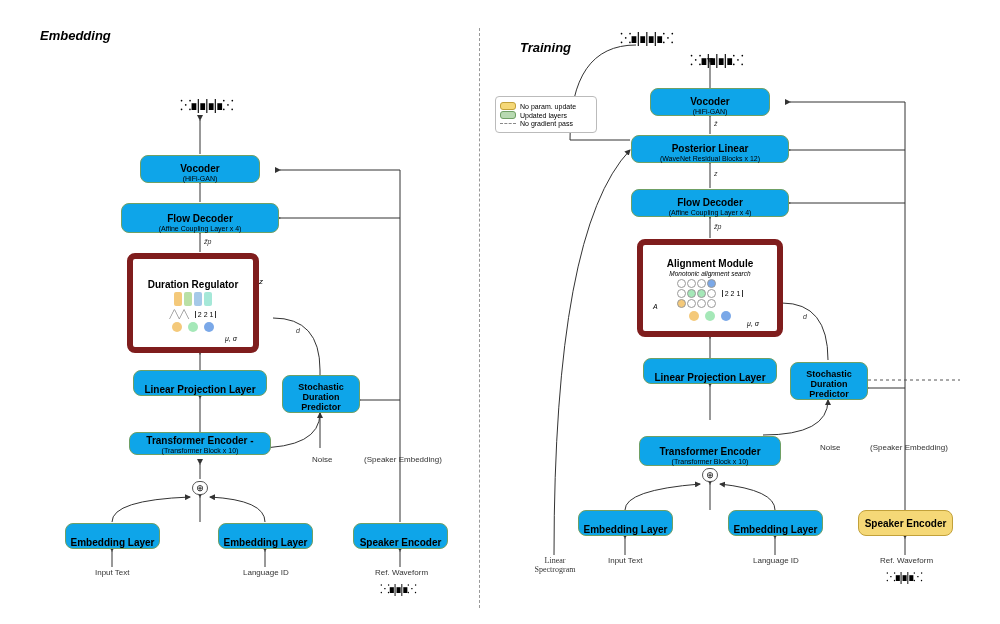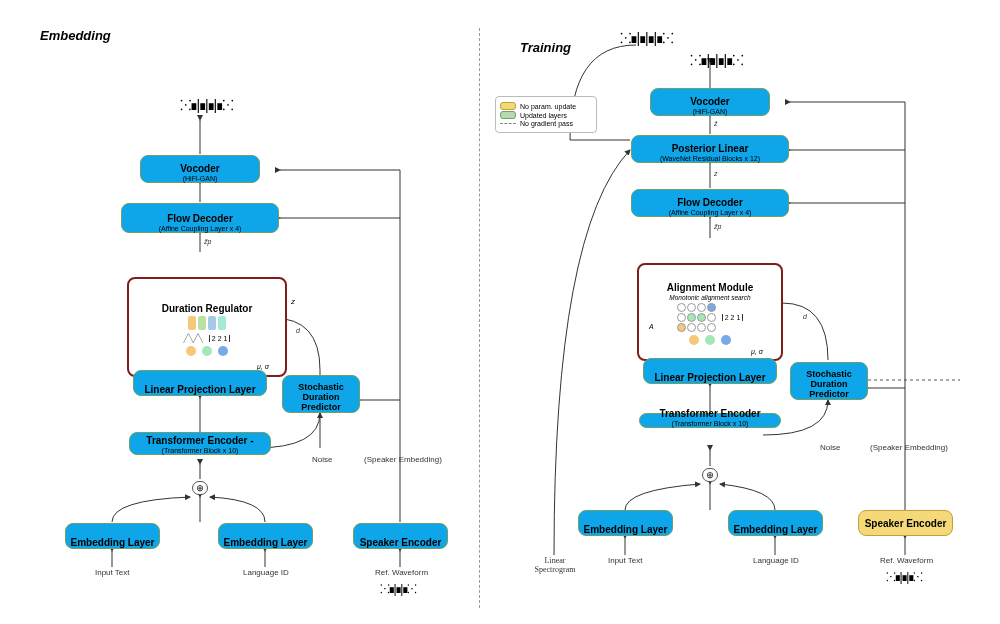--- a/index.html
+++ b/index.html
@@ -3,21 +3,21 @@
 <meta charset="utf-8">
 <style>
   * { box-sizing: border-box; margin: 0; padding: 0; }
   body { font-family: -apple-system, BlinkMacSystemFont, "Segoe UI", Arial, sans-serif; width: 1000px; height: 624px; position: relative; background: #fff; overflow: hidden; }
   .panel-title { font-style: italic; font-weight: 700; font-size: 13px; position: absolute; }
   .box { position: absolute; border-radius: 8px; text-align: center; display: flex; flex-direction: column; justify-content: center; align-items: center; font-size: 9px; }
   .box .title { font-weight: 600; font-size: 10px; }
   .box .sub { font-size: 7px; margin-top: 1px; }
   .green { background: #0ea5e9; border: 1px solid #6fa065; justify-content: flex-end; }
   .yellow { background: #f5d877; border: 1px solid #c2a13a; }
-  .white { background: #fff; border: 2px solid #7f1d1d; margin-top: 24px; }
+  .white { background: #fff; border: 6px solid #7f1d1d; }
   .label { position: absolute; font-size: 8px; color: #333; text-align: center; }
   .tiny { font-size: 7px; font-style: italic; }
   .divider { position: absolute; border-left: 1px dashed #999; }
   .legend { position: absolute; border: 1px solid #bbb; background: #fff; border-radius: 4px; font-size: 7px; padding: 4px; }
   .legend .row { display: flex; align-items: center; gap: 4px; margin: 1px 0; }
   .swatch { width: 16px; height: 8px; border-radius: 3px; }
   .sw-y { background: #f5d877; border: 1px solid #c2a13a; }
   .sw-g { background: #b7d9b1; border: 1px solid #6fa065; }
   .sw-dash { width: 16px; height: 0; border-top: 1px dashed #888; }
   svg.wires { position: absolute; left: 0; top: 0; width: 1000px; height: 624px; pointer-events: none; }
@@ -117,21 +117,21 @@
 <div class="box green" style="left:140px; top:155px; width:120px; height:28px;">
   <div class="title">Vocoder</div>
   <div class="sub">(HiFi-GAN)</div>
 </div>
 
 <div class="box green" style="left:121px; top:203px; width:158px; height:30px;">
   <div class="title">Flow Decoder</div>
   <div class="sub">(Affine Coupling Layer x 4)</div>
 </div>
 
-<div class="box white" style="left:127px; top:253px; width:160px; height:100px;">
+<div class="box white" style="left:127px; top:253px; width:132px; height:100px;">
   <div class="title" style="margin-top:4px;">Duration Regulator</div>
   <div class="minirects">
       <span class="r1"></span>
       <span class="r2"></span>
       <span class="r3"></span>
       <span class="r4"></span>
     </div>
   <div style="display:flex; align-items:center; gap:6px;">
     <div style="font-size:8px;color:#888;">╱╲╱╲</div>
     <div class="matrix">2
@@ -232,21 +232,21 @@
 </div>
 
 <div class="box green" style="left:643px; top:358px; width:134px; height:26px;">
   <div class="title">Linear Projection Layer</div>
 </div>
 
 <div class="box green" style="left:790px; top:362px; width:78px; height:38px;">
   <div class="title" style="font-size:9px;">Stochastic Duration Predictor</div>
 </div>
 
-<div class="box green" style="left:639px; top:413px; width:142px; height:15px;">
+<div class="box green" style="left:639px; top:436px; width:142px; height:30px;">
   <div class="title">Transformer Encoder</div>
   <div class="sub">(Transformer Block x 10)</div>
 </div>
 
 <div class="circle-plus" style="left:702px; top:468px;">⊕</div>
 
 <div class="box green" style="left:578px; top:510px; width:95px; height:26px;">
   <div class="title">Embedding Layer</div>
 </div>
 <div class="box green" style="left:728px; top:510px; width:95px; height:26px;">

